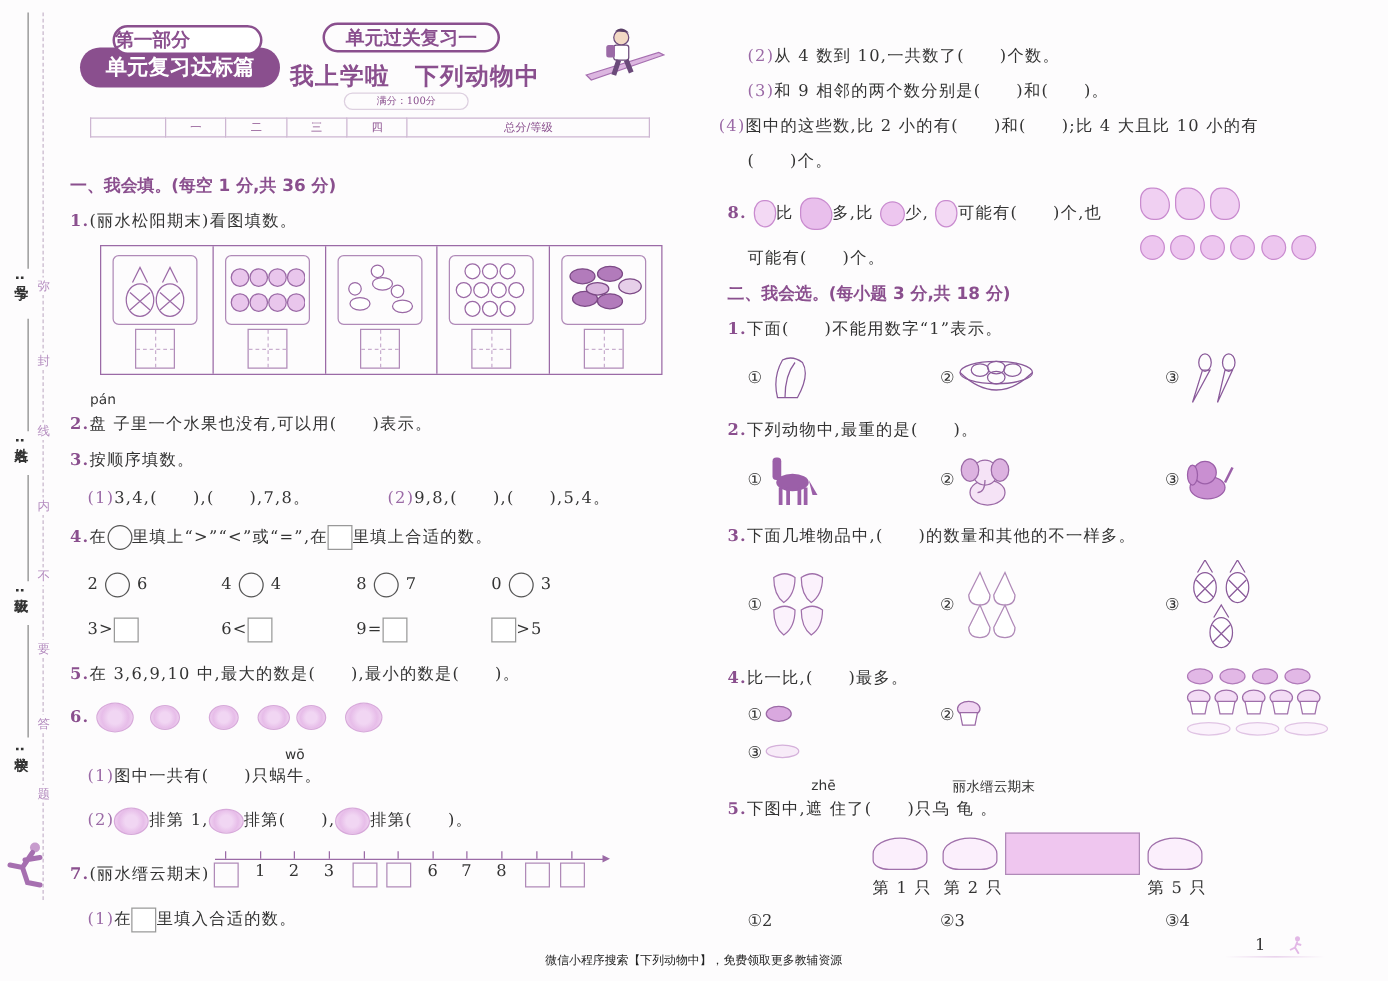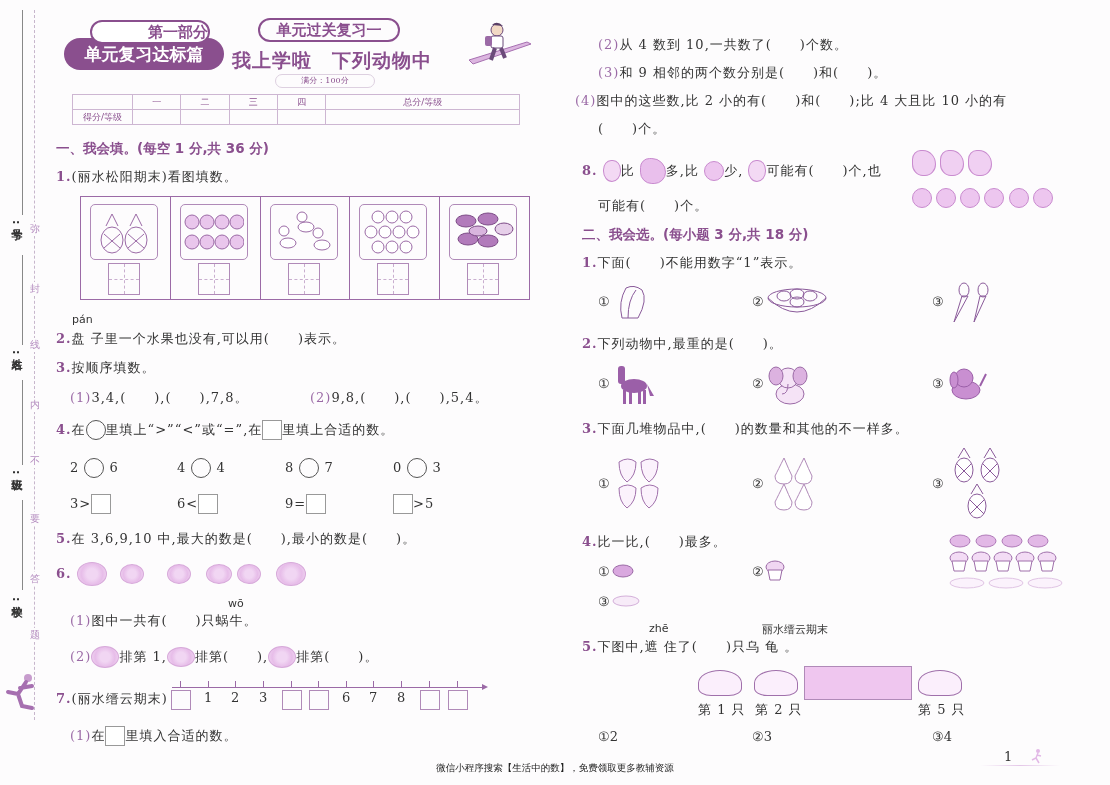--- a/index.html
+++ b/index.html
@@ -12,21 +12,21 @@
   .txt { font-size: 13px; letter-spacing: 1px; white-space: nowrap; }
   .pinyin { font-family: "DejaVu Sans", sans-serif; font-size: 11px; color: #333; letter-spacing: 0; }
 
   
   .margin-dash { left: 34px; top: 10px; height: 710px; border-left: 1px dashed #c7b6cc; }
   .margin-label { font-family: "DejaVu Sans", sans-serif; font-size: 11px; font-weight: bold; color: #333; writing-mode: vertical-rl; }
   .margin-word { font-size: 10px; color: #b48cbf; left: 30px; background: #fdfcfd; }
   .margin-line { left: 22px; width: 1px; background: #888; }
 
   
-  .badge-top { left: 90px; top: 20px; width: 120px; height: 24px; border: 2px solid #8a4f8e; border-radius: 14px; background: #fff; color: #8a4f8e; font-family: "DejaVu Sans", sans-serif; font-weight: bold; font-size: 15px; text-align: right; line-height: 20px; z-index: 2; }
+  .badge-top { left: 90px; top: 20px; width: 120px; height: 24px; border: 2px solid #8a4f8e; border-radius: 14px; background: #fff; color: #8a4f8e; font-family: "DejaVu Sans", sans-serif; font-weight: bold; font-size: 15px; text-align: left; line-height: 20px; z-index: 2; }
   .badge-main { left: 64px; top: 38px; width: 160px; height: 32px; border-radius: 16px; background: #8a4f8e; color: #fff; font-family: "DejaVu Sans", sans-serif; font-weight: bold; font-size: 17px; text-align: center; line-height: 32px; }
   .unit-pill { left: 258px; top: 18px; width: 142px; height: 24px; border: 2px solid #8a4f8e; border-radius: 14px; color: #8a4f8e; font-family: "DejaVu Sans", sans-serif; font-weight: bold; font-size: 15px; text-align: center; line-height: 20px; }
   .title { left: 232px; top: 48px; color: #8a4f8e; font-family: "DejaVu Sans", sans-serif; font-weight: bold; font-size: 19px; letter-spacing: 1px; white-space: nowrap; }
   .fullscore { left: 275px; top: 74px; width: 100px; height: 14px; border: 1px solid #ddd0e0; border-radius: 8px; font-size: 8px; color: #8a4f8e; text-align: center; line-height: 12px; }
   .mascot { left: 465px; top: 20px; width: 70px; height: 50px; }
 
   
   table.score { position: absolute; left: 72px; top: 94px; width: 448px; border-collapse: collapse; border: 1px solid #b597bd; border-radius: 4px; font-size: 9px; }
   table.score td { border: 1px solid #cdb6d2; height: 15px; text-align: center; color: #8a4f8e; }
   table.score td.lbl { width: 60px; }
@@ -104,28 +104,20 @@
 
 <table class="score">
   <tbody>
       <tr>
     <td class="lbl"></td>
     <td>一</td>
     <td>二</td>
     <td>三</td>
     <td>四</td>
     <td>总分/等级</td>
-  </tr>
-  <tr>
-    <td class="lbl">得分/等级</td>
-    <td></td>
-    <td></td>
-    <td></td>
-    <td></td>
-    <td></td>
   </tr>
 </tbody>
   </table>
 
 <div class="abs sect" style="left:56px;top:140px">一、我会填。(每空 1 分,共 36 分)</div>
 
 <div class="abs txt" style="left:56px;top:168px">
   <span class="qnum">1.</span><span>(丽水松阳期末)看图填数。</span>
 </div>
 <div class="abs grid1">
@@ -498,13 +490,13 @@
 <div class="abs optnum" style="left:598px;top:729px">①2</div>
 <div class="abs optnum" style="left:752px;top:729px">②3</div>
 <div class="abs optnum" style="left:932px;top:729px">③4</div>
 
 <div class="abs page-underline"></div>
 <div class="abs pageno">1</div>
 <svg class="abs" style="left:1030px;top:748px" width="14" height="16">
     <circle cx="8" cy="3" r="2" fill="#e2b8e6"></circle>
     <path d="M8 5 L6 10 L2 12 M6 10 L9 15 M7 7 L11 8" stroke="#e2b8e6" stroke-width="1.5" fill="none"></path>
   </svg>
-<div class="abs footer">微信小程序搜索【生活中的数】，免费领取更多教辅资源</div>
+<div class="abs footer">微信小程序搜索【下列动物中】，免费领取更多教辅资源</div>
 
 </body></html>

